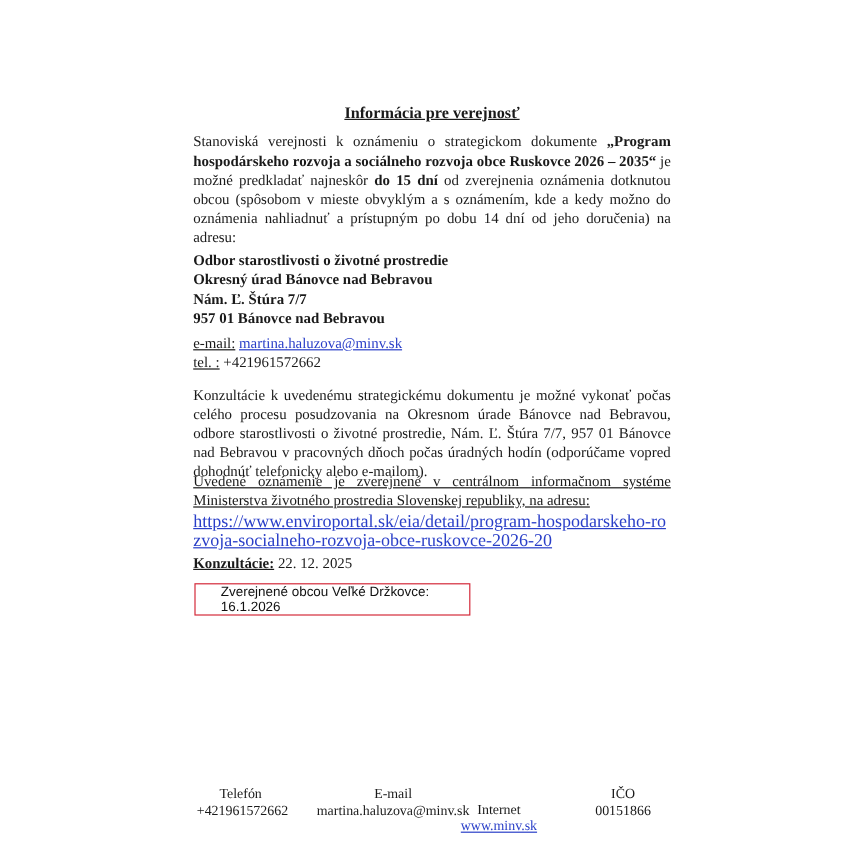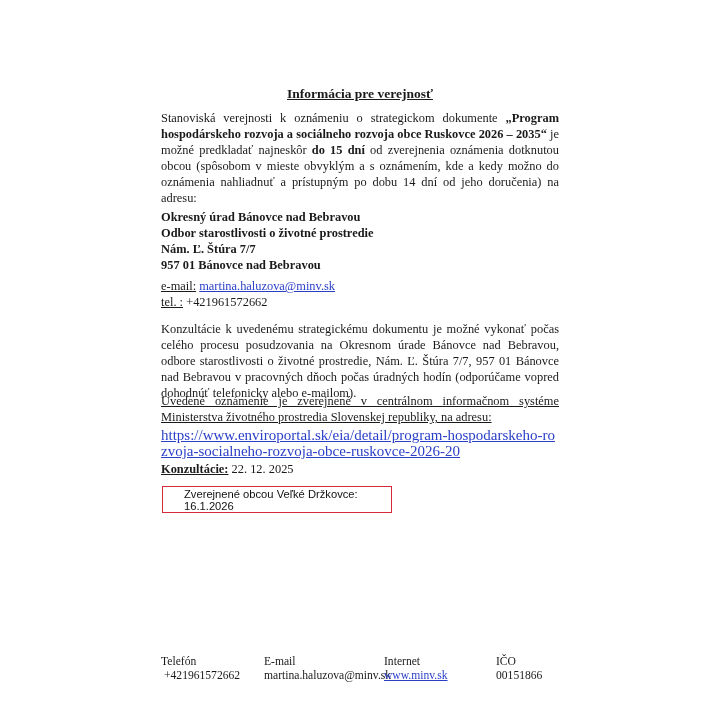--- a/index.html
+++ b/index.html
@@ -18,36 +18,36 @@
   .p2 { top: 321px; }
   .p3 { top: 393px; text-decoration: underline; }
   .url { position: absolute; left: 161px; top: 427px; width: 400px; font-size: 15px; line-height: 16px; }
   .published { position: absolute; left: 161px; top: 461px; font-size: 12.4px; line-height: 16px; }
   .published .lbl { font-weight: bold; text-decoration: underline; }
   .stamp { position: absolute; left: 162px; top: 486px; width: 207px; height: 24px;
            border: 1.5px solid #d42a3a; font-family: "Liberation Sans", "DejaVu Sans", sans-serif;
            font-size: 11.2px; line-height: 12px; padding: 1px 0 0 21px; color: #111; }
   .footer { position: absolute; top: 655px; left: 0; width: 720px; font-size: 11.6px; line-height: 14px; }
   .fcol { position: absolute; top: 0; }
-  .f1 { left: 161px; } .f2 { left: 264px; } .f3 { left: 384px; } .f4 { left: 496px; }
-  .fcol div { white-space: nowrap; }
+  .f1 { left: 161px; } .f2 { left: 264px; } .f3 { left: 384px; margin-top: 13px; } .f4 { left: 496px; }
+  .fcol div { white-space: nowrap; text-align: center; }
   b { font-weight: bold; }
 </style>
 </head>
 <body>
 
 <div class="page">
 
   <div class="title">Informácia pre verejnosť</div>
 
   <div class="para p1"><span>Stanoviská verejnosti k oznámeniu o strategickom dokumente </span><b>„Program hospodárskeho rozvoja a sociálneho rozvoja obce Ruskovce 2026 – 2035“</b><span> je možné predkladať najneskôr </span><b>do 15 dní</b><span> od zverejnenia oznámenia dotknutou obcou (spôsobom v mieste obvyklým a s oznámením, kde a kedy možno do oznámenia nahliadnuť a prístupným po dobu 14 dní od jeho doručenia) na adresu:</span></div>
 
   <div class="addr">
+    <div>Odbor starostlivosti o životné prostredie</div>
     <div>Okresný úrad Bánovce nad Bebravou</div>
-    <div>Odbor starostlivosti o životné prostredie</div>
     <div>Nám. Ľ. Štúra 7/7</div>
     <div>957 01 Bánovce nad Bebravou</div>
   </div>
 
   <div class="contact">
     <div><span class="u">e-mail:</span> <a class="link">martina.haluzova@minv.sk</a></div>
     <div><span class="u">tel. :</span> <span>+421961572662</span></div>
   </div>
 
   <div class="para p2">Konzultácie k uvedenému strategickému dokumentu je možné vykonať počas celého procesu posudzovania na Okresnom úrade Bánovce nad Bebravou, odbore starostlivosti o životné prostredie, Nám. Ľ. Štúra 7/7, 957 01 Bánovce nad Bebravou v pracovných dňoch počas úradných hodín (odporúčame vopred dohodnúť telefonicky alebo e-mailom).</div>

